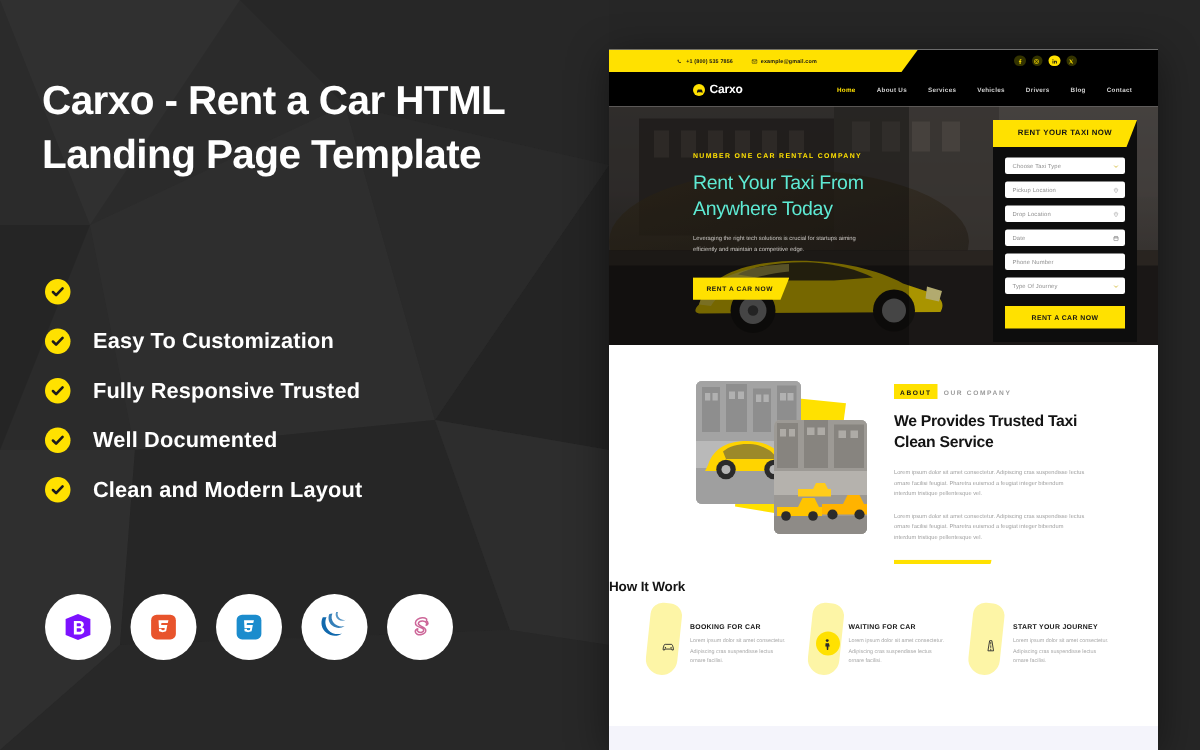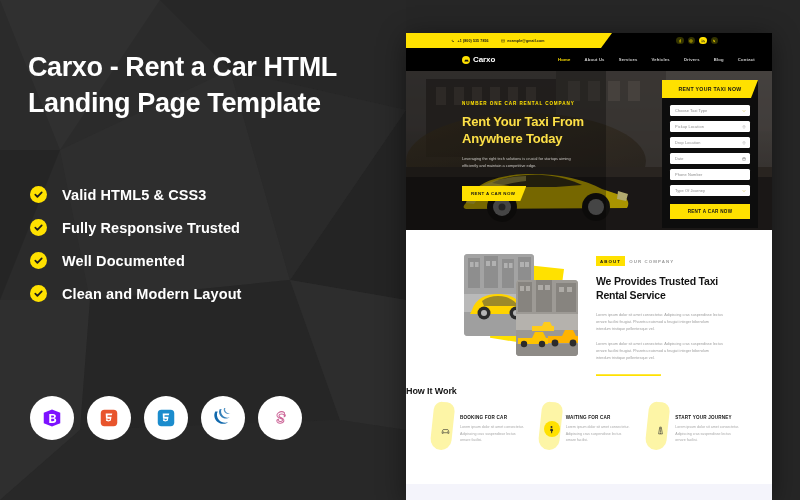--- a/index.html
+++ b/index.html
@@ -196,23 +196,23 @@
   }
   .pv-eyebrow {
     color: #ffe100;
     font-size: 4.6px;
     font-weight: bold;
     letter-spacing: 0.9px;
     margin-bottom: 8px;
     text-transform: uppercase;
   }
   .pv-hero-title {
-    color: #fde047;
+    color: #5eead4;
     font-size: 13px;
-    font-weight: bold;
+    font-weight: normal;
     line-height: 1.28;
     letter-spacing: -0.2px;
     margin-bottom: 9px;
   }
   .pv-hero-text {
     color: #c9c6c2;
     font-size: 3.9px;
     line-height: 1.75;
     width: 110px;
     margin-bottom: 11px;
@@ -458,21 +458,28 @@
 
   <h1 class="promo-title">Carxo - Rent a Car HTML Landing Page Template</h1>
 
   <ul class="features">
     <li class="feature-item">
       <span class="check-badge">
         <svg viewBox="0 0 12 12">
             <path d="M2.5 6.2 L4.8 8.5 L9.5 3.6" stroke="#1c1c1c" stroke-width="1.9" fill="none" stroke-linecap="round" stroke-linejoin="round"></path>
           </svg>
       </span>
-      <span class="feature-label">Valid HTML5 &amp; CSS3</span>
+    </li>
+    <li class="feature-item">
+      <span class="check-badge">
+        <svg viewBox="0 0 12 12">
+            <path d="M2.5 6.2 L4.8 8.5 L9.5 3.6" stroke="#1c1c1c" stroke-width="1.9" fill="none" stroke-linecap="round" stroke-linejoin="round"></path>
+          </svg>
+      </span>
+      <span class="feature-label">Easy To Customization</span>
     </li>
     <li class="feature-item">
       <span class="check-badge">
         <svg viewBox="0 0 12 12">
             <path d="M2.5 6.2 L4.8 8.5 L9.5 3.6" stroke="#1c1c1c" stroke-width="1.9" fill="none" stroke-linecap="round" stroke-linejoin="round"></path>
           </svg>
       </span>
       <span class="feature-label">Fully Responsive Trusted</span>
     </li>
     <li class="feature-item">
@@ -769,21 +776,21 @@
           </g>
         </svg>
       </div>
     </div>
 
     <div class="pv-about-copy">
       <div class="pv-about-eyebrow">
         <span class="hl">ABOUT</span>
         <span class="rest">OUR COMPANY</span>
       </div>
-      <div class="pv-about-title">We Provides Trusted Taxi Rental Service</div>
+      <div class="pv-about-title">We Provides Trusted Taxi Clean Service</div>
       <div class="pv-about-p">Lorem ipsum dolor sit amet consectetur. Adipiscing cras suspendisse lectus ornare facilisi feugiat. Pharetra euismod a feugiat integer bibendum interdum tristique pellentesque vel.</div>
       <div class="pv-about-p">Lorem ipsum dolor sit amet consectetur. Adipiscing cras suspendisse lectus ornare facilisi feugiat. Pharetra euismod a feugiat integer bibendum interdum tristique pellentesque vel.</div>
       <div class="pv-about-btn">DISCOVER US MORE</div>
     </div>
   </div>
 
   <div class="pv-how">
     <div class="pv-how-title">How It Work</div>
     <div class="pv-steps">
 

